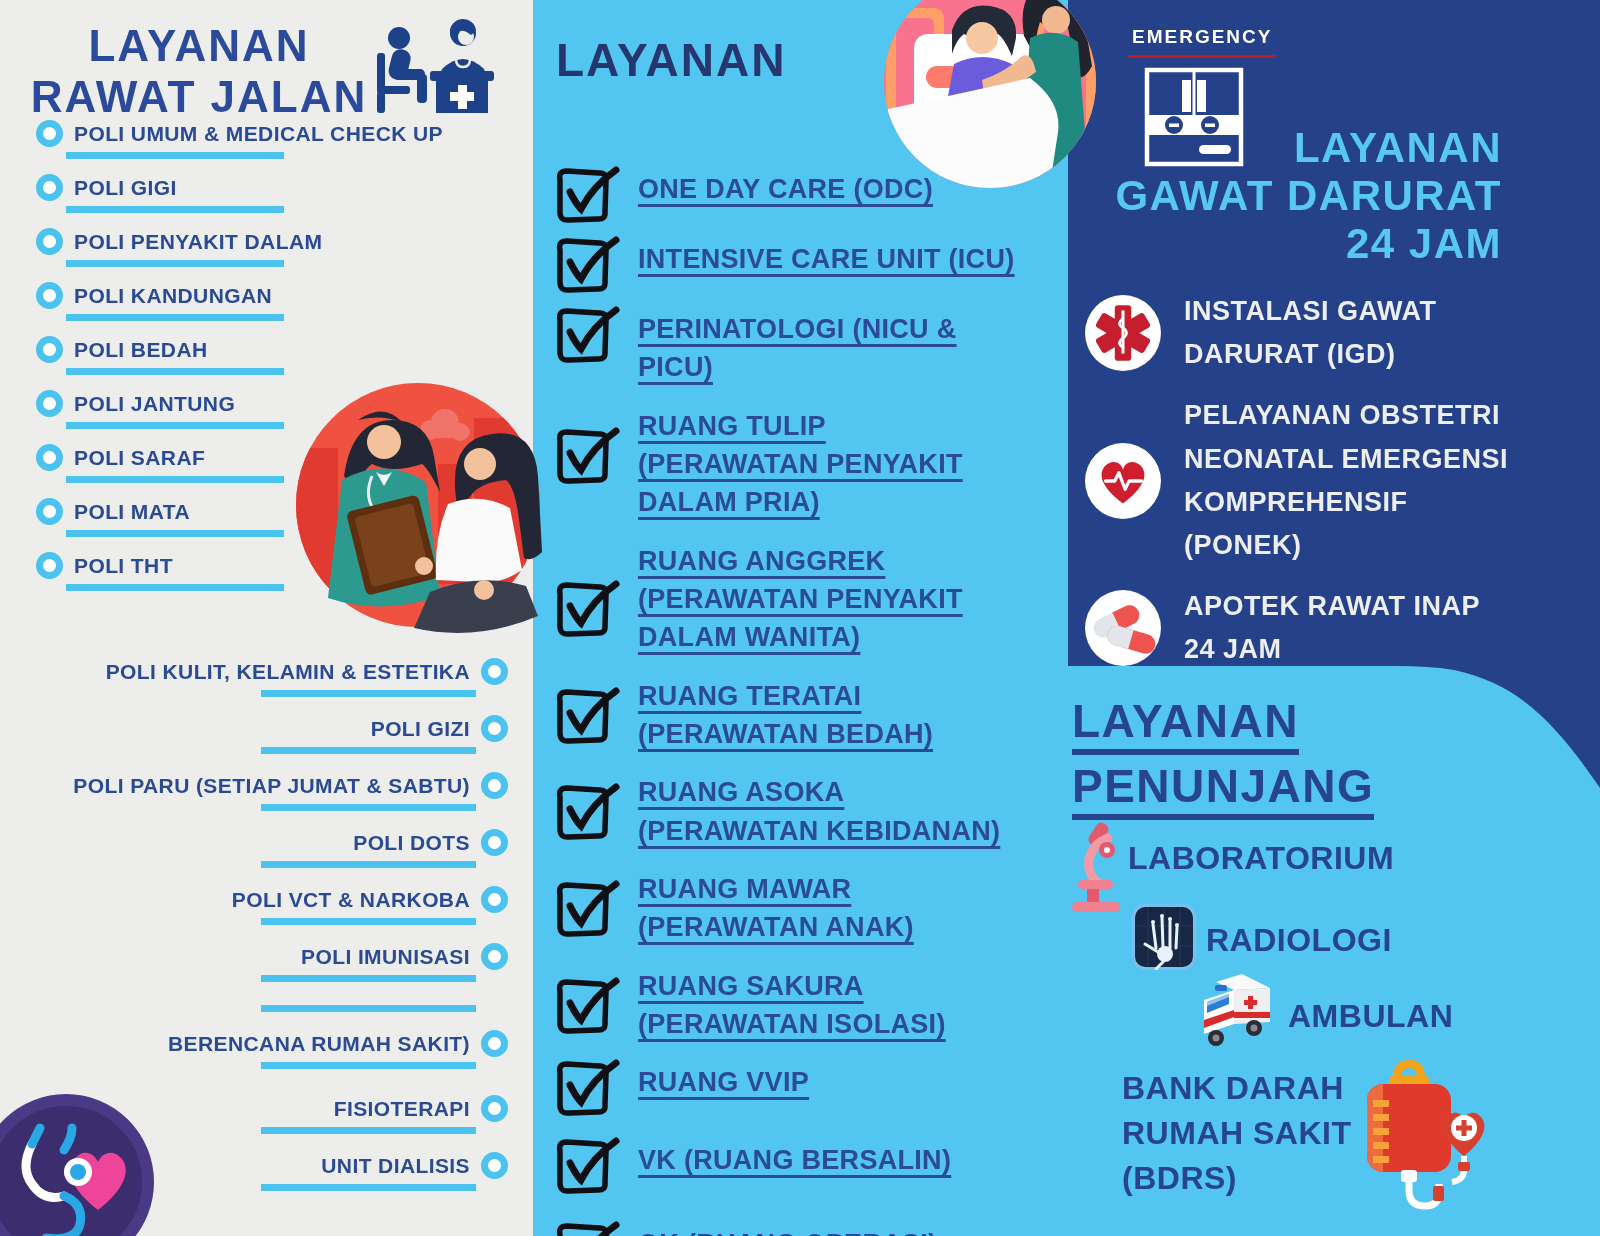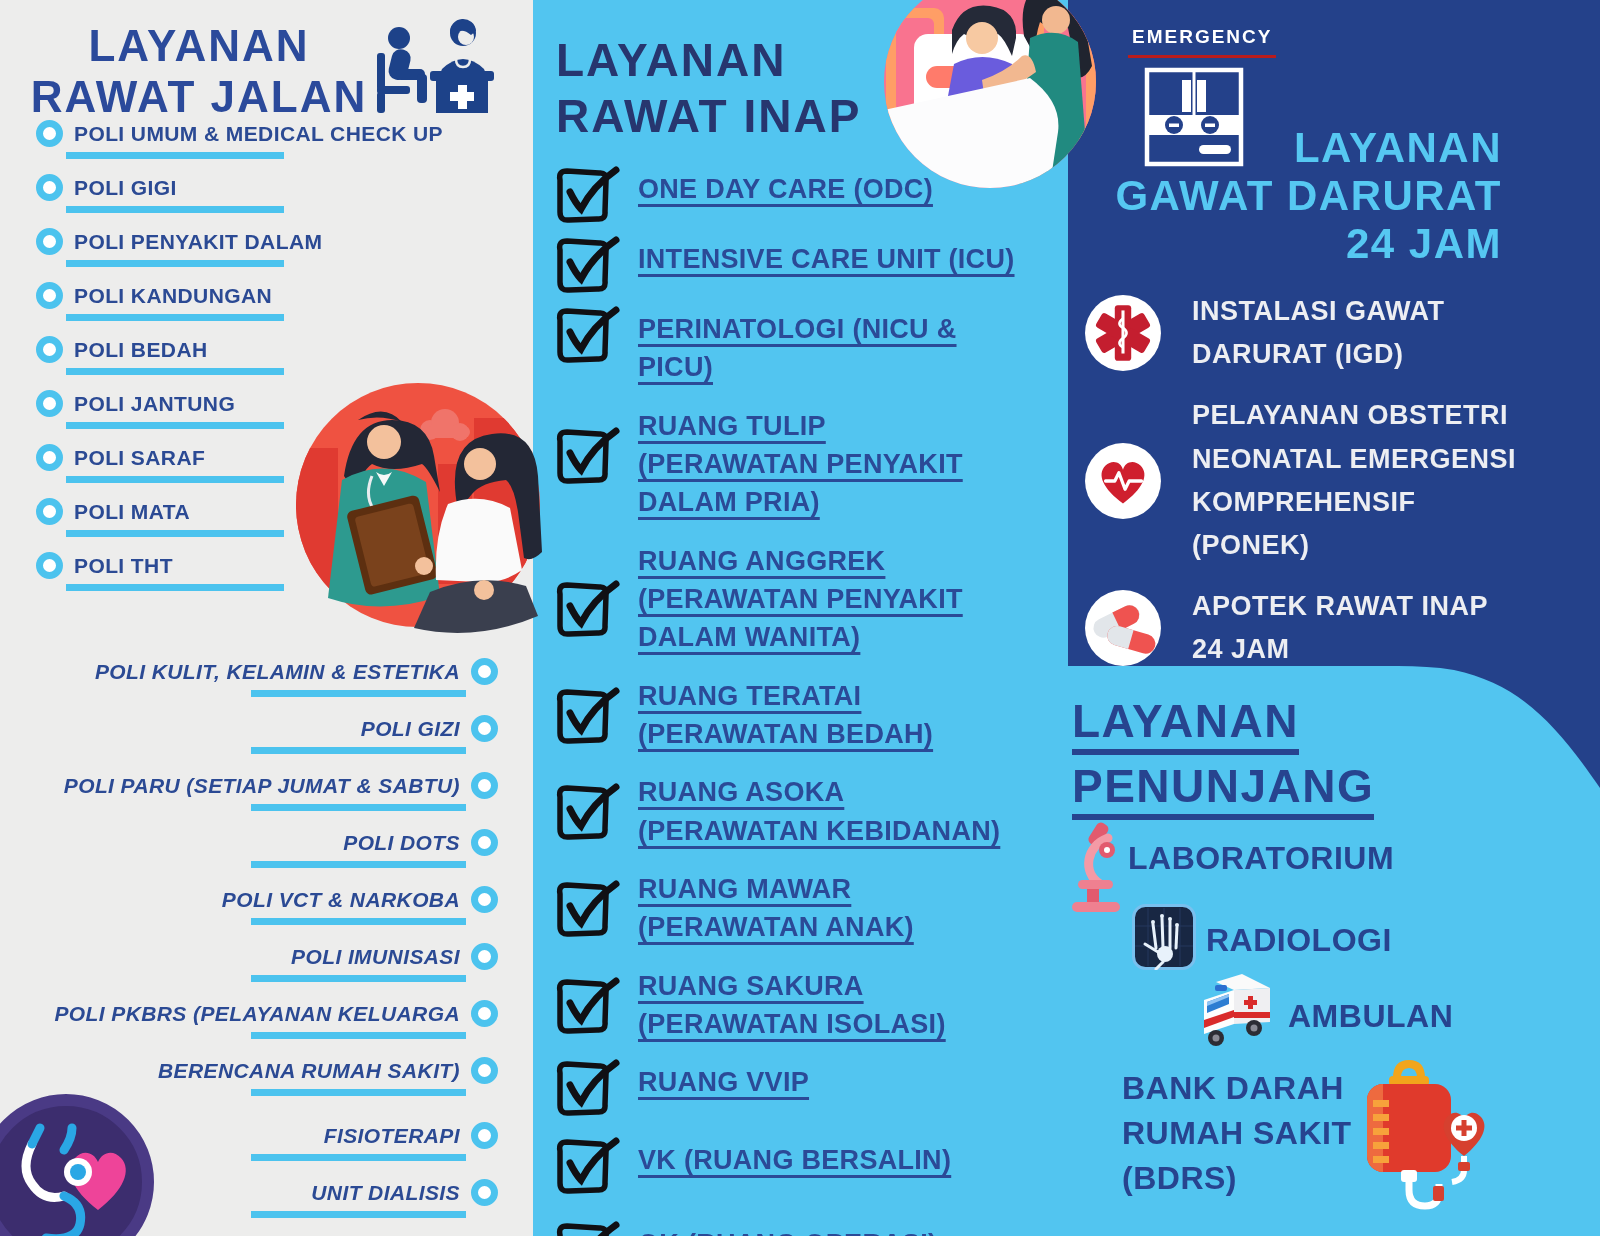--- a/index.html
+++ b/index.html
@@ -14,21 +14,21 @@
   .desk-svg{position:absolute;left:366px;top:8px;}
 
   .list-l{position:absolute;left:36px;top:120px;width:470px;}
   .pitem{margin-bottom:15px;}
   .prow{display:flex;align-items:center;gap:11px;}
   .bullet{width:13px;height:13px;border:7px solid #4cc3ee;border-radius:50%;
           background:#fff;flex:0 0 auto;}
   .plabel{font-size:21px;color:#2b4a94;letter-spacing:.4px;white-space:nowrap;}
   .pbar{height:7px;width:218px;background:#4cc3ee;margin:5px 0 0 30px;}
 
-  .list-r{position:absolute;left:6px;top:658px;width:492px;font-style:italic;}
+  .list-r{position:absolute;left:16px;top:658px;width:492px;}
   .list-r .pitem{display:flex;flex-direction:column;align-items:flex-end;margin-bottom:18px;}
   .list-r .plabel{text-align:right;}
   .list-r .pbar{margin:5px 32px 0 0;width:215px;}
   .gap-top{margin-top:26px;}
 
   .consult-svg{position:absolute;left:288px;top:378px;}
   .purple-svg{position:absolute;left:-22px;top:1084px;}
 
   
   .mt{position:absolute;left:556px;top:32px;color:#27366f;font-size:46px;
@@ -45,21 +45,21 @@
 
   
   .panel-svg{position:absolute;left:1068px;top:0;}
   .em-block{position:absolute;left:1128px;top:26px;width:132px;text-align:center;}
   .em-label{color:#fff;font-size:19px;letter-spacing:2px;display:inline-block;
       border-bottom:3px solid #b91c1c;padding:0 4px 7px 4px;}
   .pt{position:absolute;left:1090px;top:124px;width:412px;text-align:right;
       color:#56c8f2;font-size:42px;letter-spacing:1.5px;line-height:1.14;}
   .pt span{display:block;}
   .list-e{position:absolute;left:1084px;top:290px;width:510px;}
-  .eitem{display:flex;gap:30px;align-items:center;margin-bottom:18px;}
+  .eitem{display:flex;gap:22px;align-items:center;margin-bottom:18px;}
   .eicon{flex:0 0 auto;}
   .etext{color:#edeef2;font-size:27px;letter-spacing:.5px;line-height:1.6;}
   .etext span{display:block;}
 
   
   .st{position:absolute;left:1072px;top:698px;color:#27448f;font-size:46px;
       letter-spacing:1.5px;line-height:1.0;}
   .st span{display:table;border-bottom:6px solid #27448f;padding-bottom:5px;margin-bottom:8px;}
   .slabel{position:absolute;color:#27448f;font-size:32px;letter-spacing:.5px;white-space:nowrap;}
   .lab-svg{position:absolute;left:1070px;top:820px;}
@@ -219,24 +219,20 @@
       <div class="pbar"></div>
     </div>
     <div class="pitem">
       <div class="prow">
           <span class="plabel">POLI IMUNISASI</span>
           <span class="bullet"></span>
         </div>
       <div class="pbar"></div>
     </div>
     <div class="pitem">
-      <div class="prow">
-          <span class="plabel">POLI PKBRS (PELAYANAN KELUARGA</span>
-          <span class="bullet"></span>
-        </div>
       <div class="pbar"></div>
     </div>
     <div class="pitem">
       <div class="prow">
           <span class="plabel">BERENCANA RUMAH SAKIT)</span>
           <span class="bullet"></span>
         </div>
       <div class="pbar"></div>
     </div>
     <div class="pitem gap-top">
@@ -300,21 +296,20 @@
     <path d="M54 60 q-12 24 0 40 q12 18 32 12" stroke="#fff" stroke-width="9" fill="none" stroke-linecap="round"></path>
     <path d="M54 60 l8 -16" stroke="#2aa7e5" stroke-width="9" stroke-linecap="round"></path>
     <path d="M86 66 q8 -12 8 -22" stroke="#2aa7e5" stroke-width="9" fill="none" stroke-linecap="round"></path>
     <path d="M86 112 q20 8 16 28 q-4 18 -34 14" stroke="#2aa7e5" stroke-width="9" fill="none" stroke-linecap="round"></path>
     <circle cx="100" cy="88" r="14" fill="#fff"></circle>
     <circle cx="100" cy="88" r="8" fill="#2aa7e5"></circle>
   </svg>
 
   <div class="mt">
     <span>LAYANAN</span>
-    <span>RAWAT INAP</span>
   </div>
 
   <div class="list-c">
     <div class="citem">
       <svg class="cbox" viewBox="0 0 70 64">
           <use href="#cb"></use>
         </svg>
       <div class="ctext">
         <span>ONE DAY CARE (ODC)</span>
       </div>

